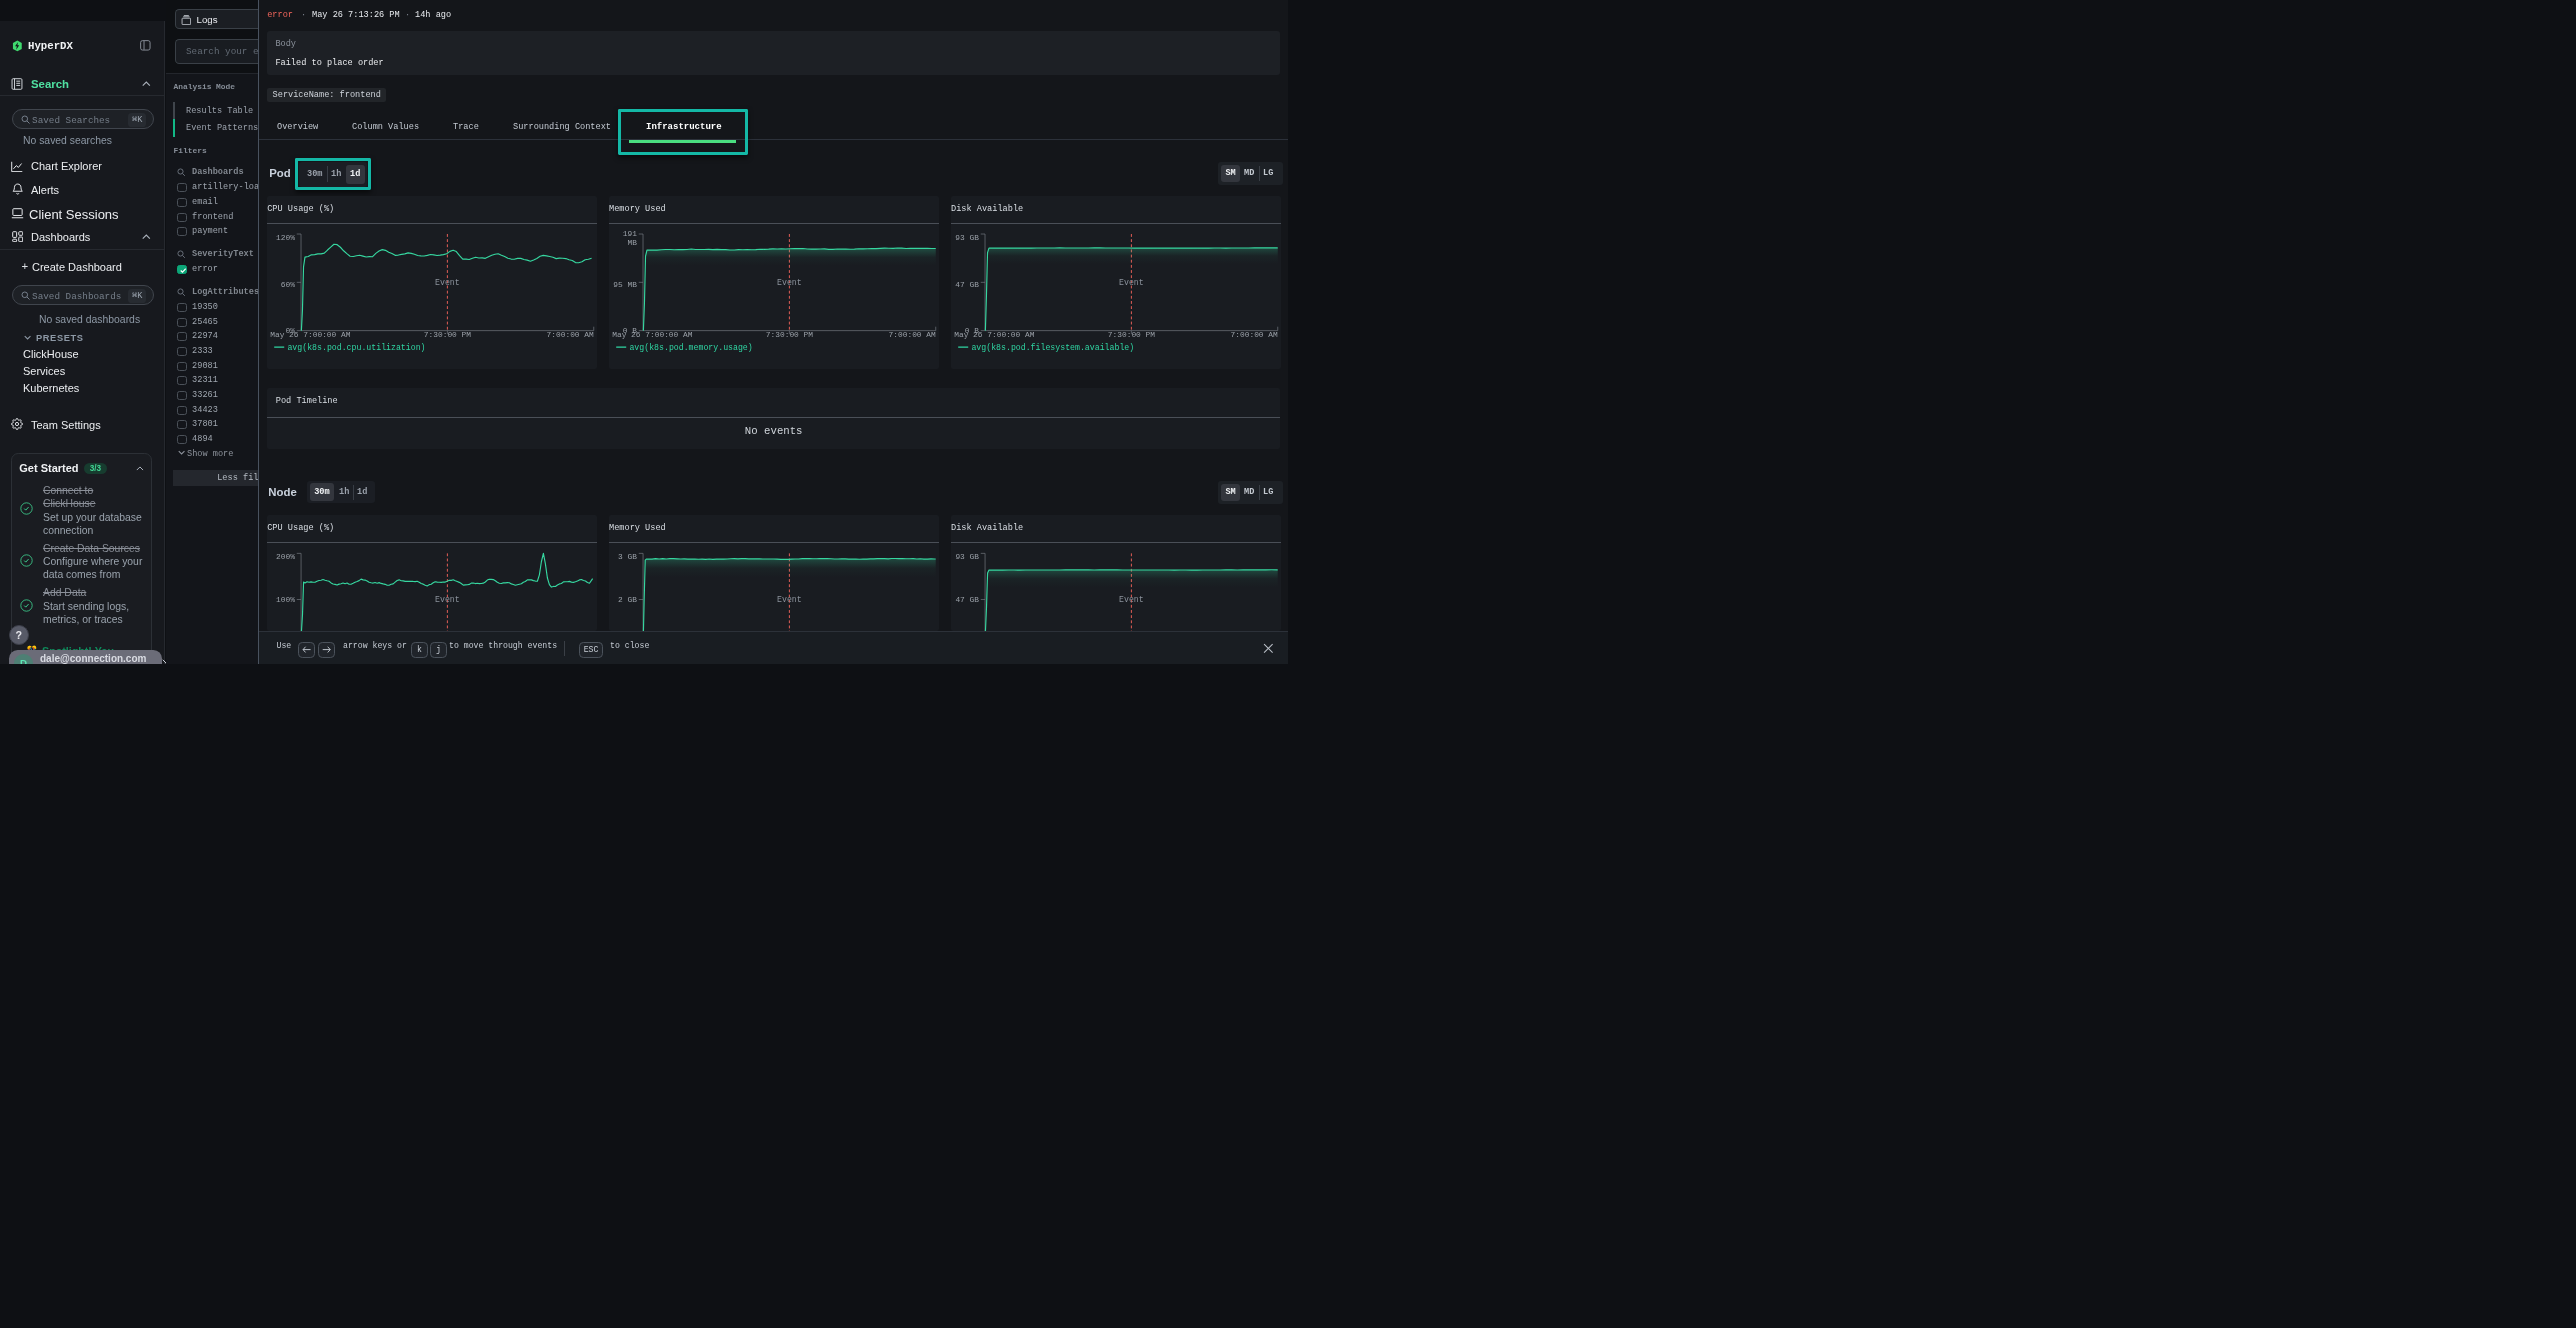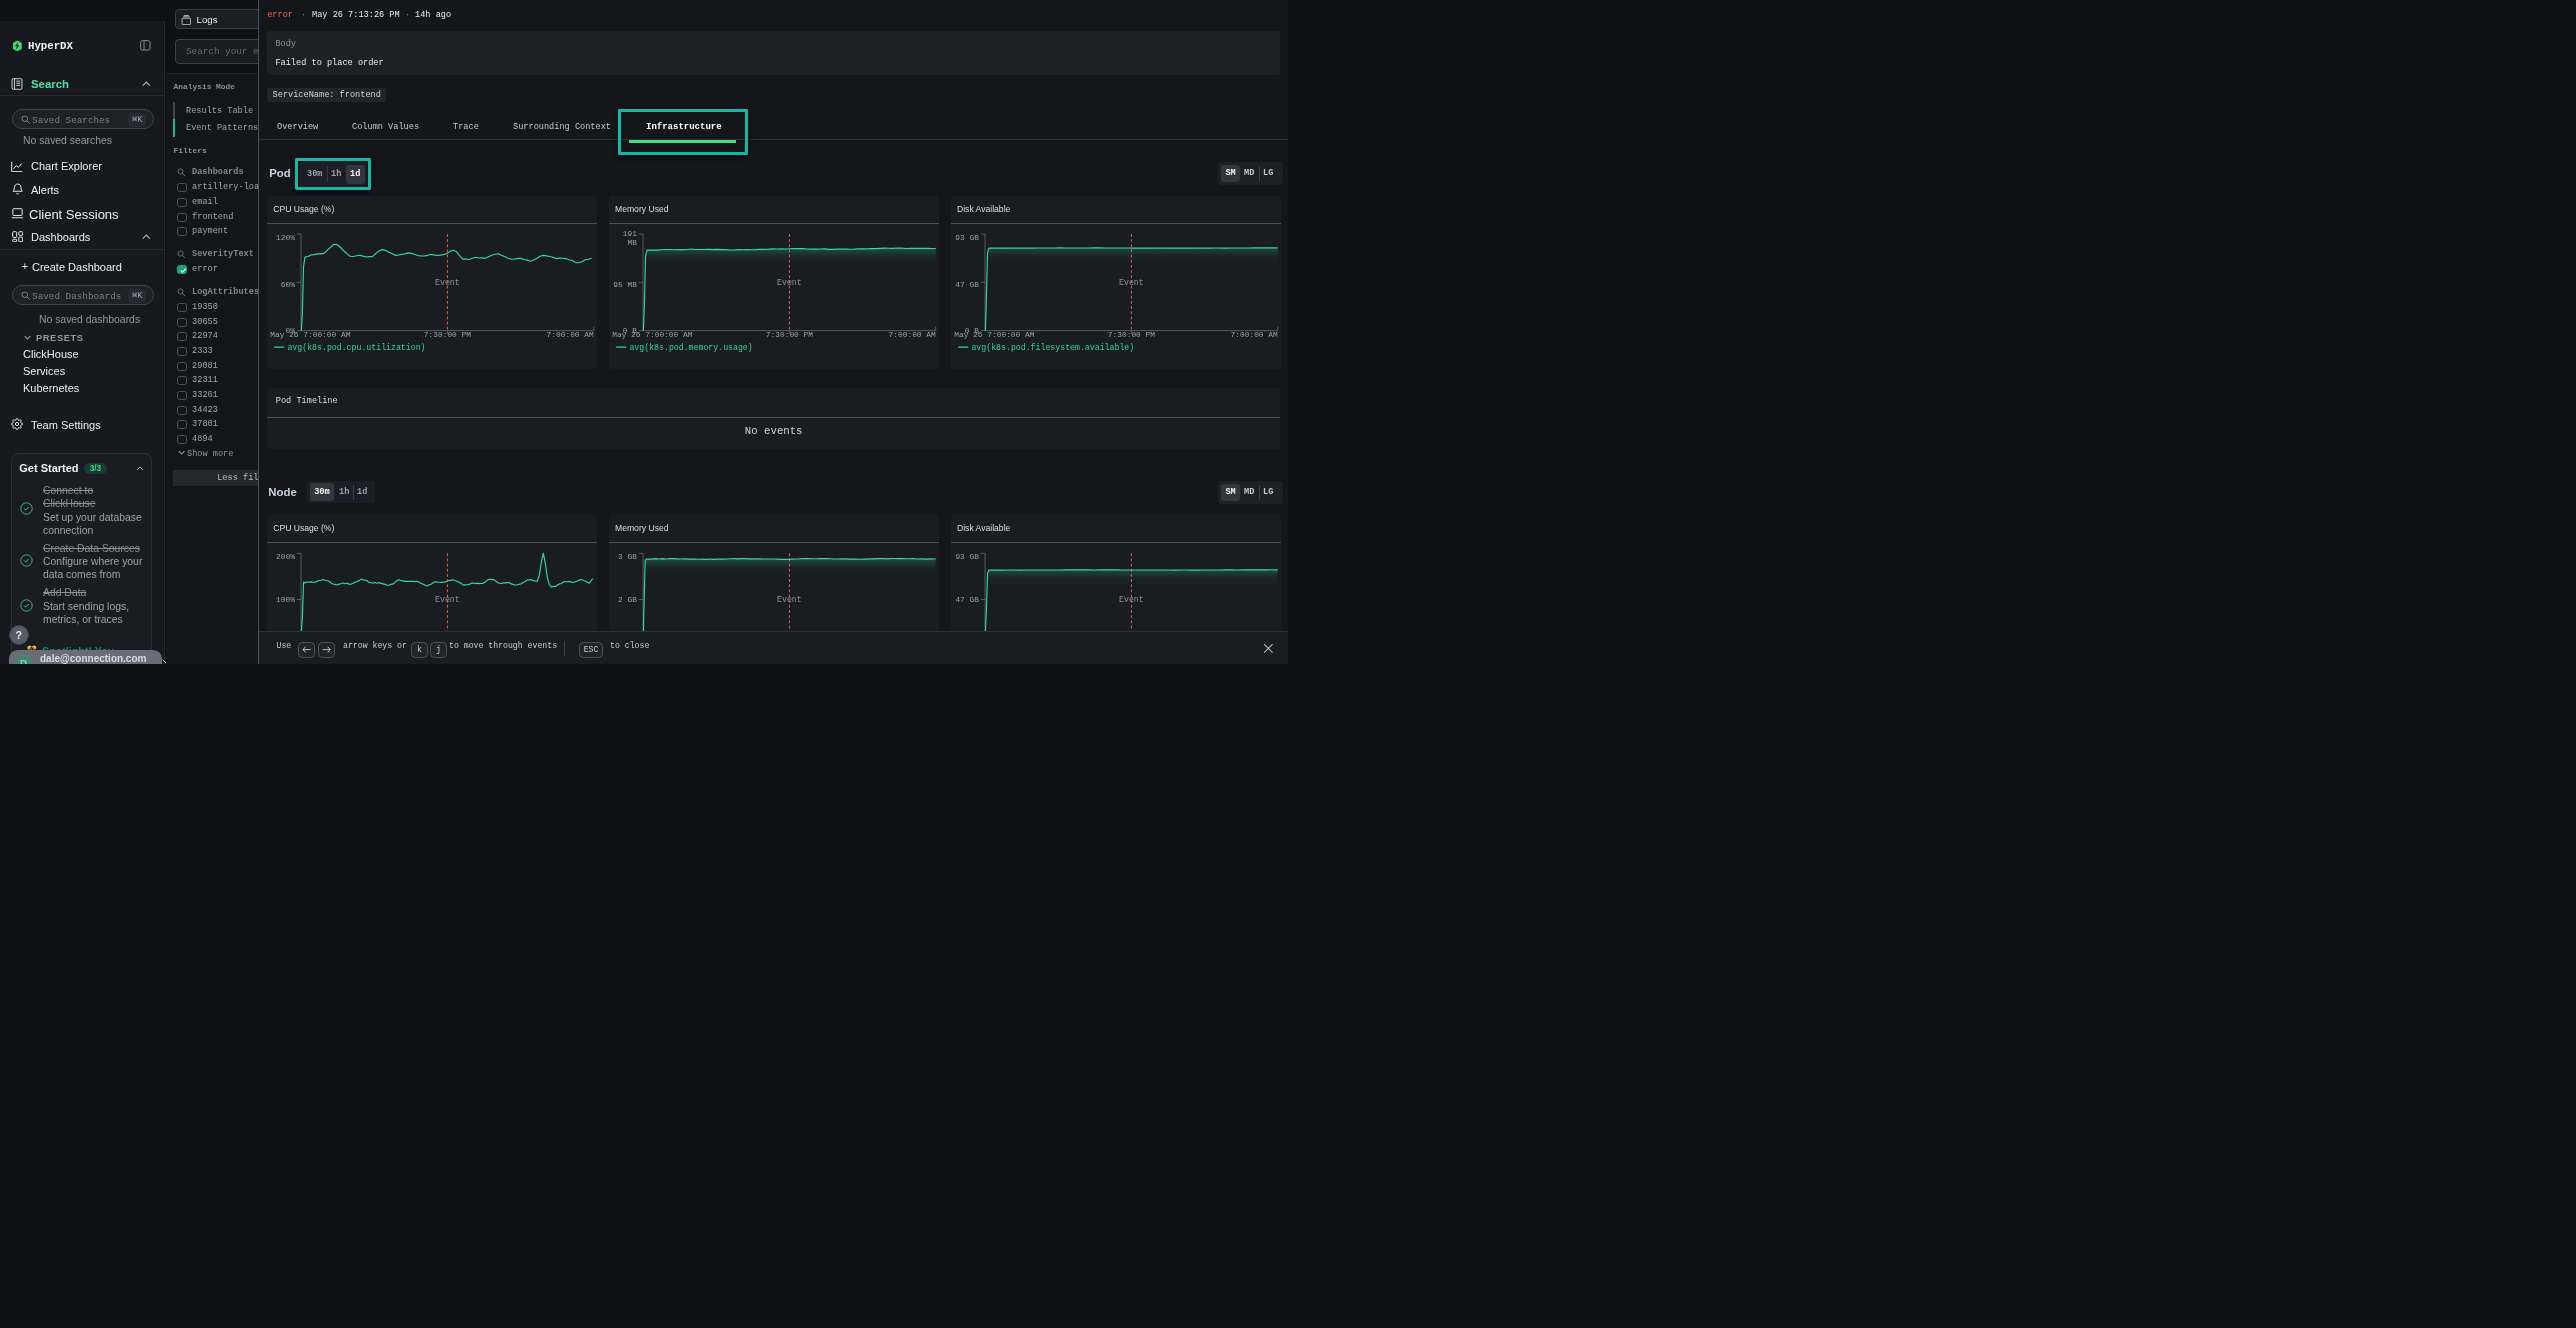--- a/index.html
+++ b/index.html
@@ -211,21 +211,21 @@
       <circle cx="5.7" cy="5.7" r="4.2"></circle>
       <line x1="9" y1="9" x2="12.8" y2="12.8"></line>
     </svg>
   <div class="abs mono" style="left:26px;top:287px;font-size:8.6px;font-weight:700;color:#81878f;">LogAttributes</div>
   <div class="cbrow" style="top:301px;">
       <span class="cb"></span>
       <span class="cbl">19350</span>
     </div>
   <div class="cbrow" style="top:316px;">
       <span class="cb"></span>
-      <span class="cbl">30655</span>
+      <span class="cbl">25465</span>
     </div>
   <div class="cbrow" style="top:330px;">
       <span class="cb"></span>
       <span class="cbl">22974</span>
     </div>
   <div class="cbrow" style="top:345px;">
       <span class="cb"></span>
       <span class="cbl">2333</span>
     </div>
   <div class="cbrow" style="top:360px;">
@@ -493,18 +493,18 @@
       </div>
     <div class="abs mono" style="left:351px;top:9.3px;font-size:8.2px;color:#c6ccd4;">to close</div>
     <svg class="abs" style="left:1004px;top:11px;" width="10.7" height="10.7" viewBox="0 0 15 15" stroke="#b9bfc7" stroke-width="1.5">
         <path d="M1.5 1.5 L13.5 13.5 M13.5 1.5 L1.5 13.5"></path>
       </svg>
   </div>
 </div>
 <style>
   .key { position:absolute; top:9.5px; width:17px; height:16px; border:1.1px solid #4b525b; border-radius:4.3px; background:#20242a; display:flex; align-items:center; justify-content:center; }
   .card { position:absolute; width:330px; background:#191c21; border-radius:2.1px; overflow:hidden; }
-  .chead { position:absolute; left:6px; top:8.2px; font-family:Liberation Sans, sans-serif; font-size:8.6px; color:#dadfe5; white-space:nowrap; }
+  .chead { position:absolute; left:0; top:8.2px; font-family:Liberation Mono, monospace; font-size:8.6px; color:#dadfe5; white-space:nowrap; }
   .cdiv { position:absolute; left:0; top:27px; width:330px; height:0.7px; background:#4a4f57; }
   .csvg { position:absolute; left:0; top:27.5px; }
   text { font-family:"Liberation Mono",monospace; }
 </style>
 
 
 </body></html>

